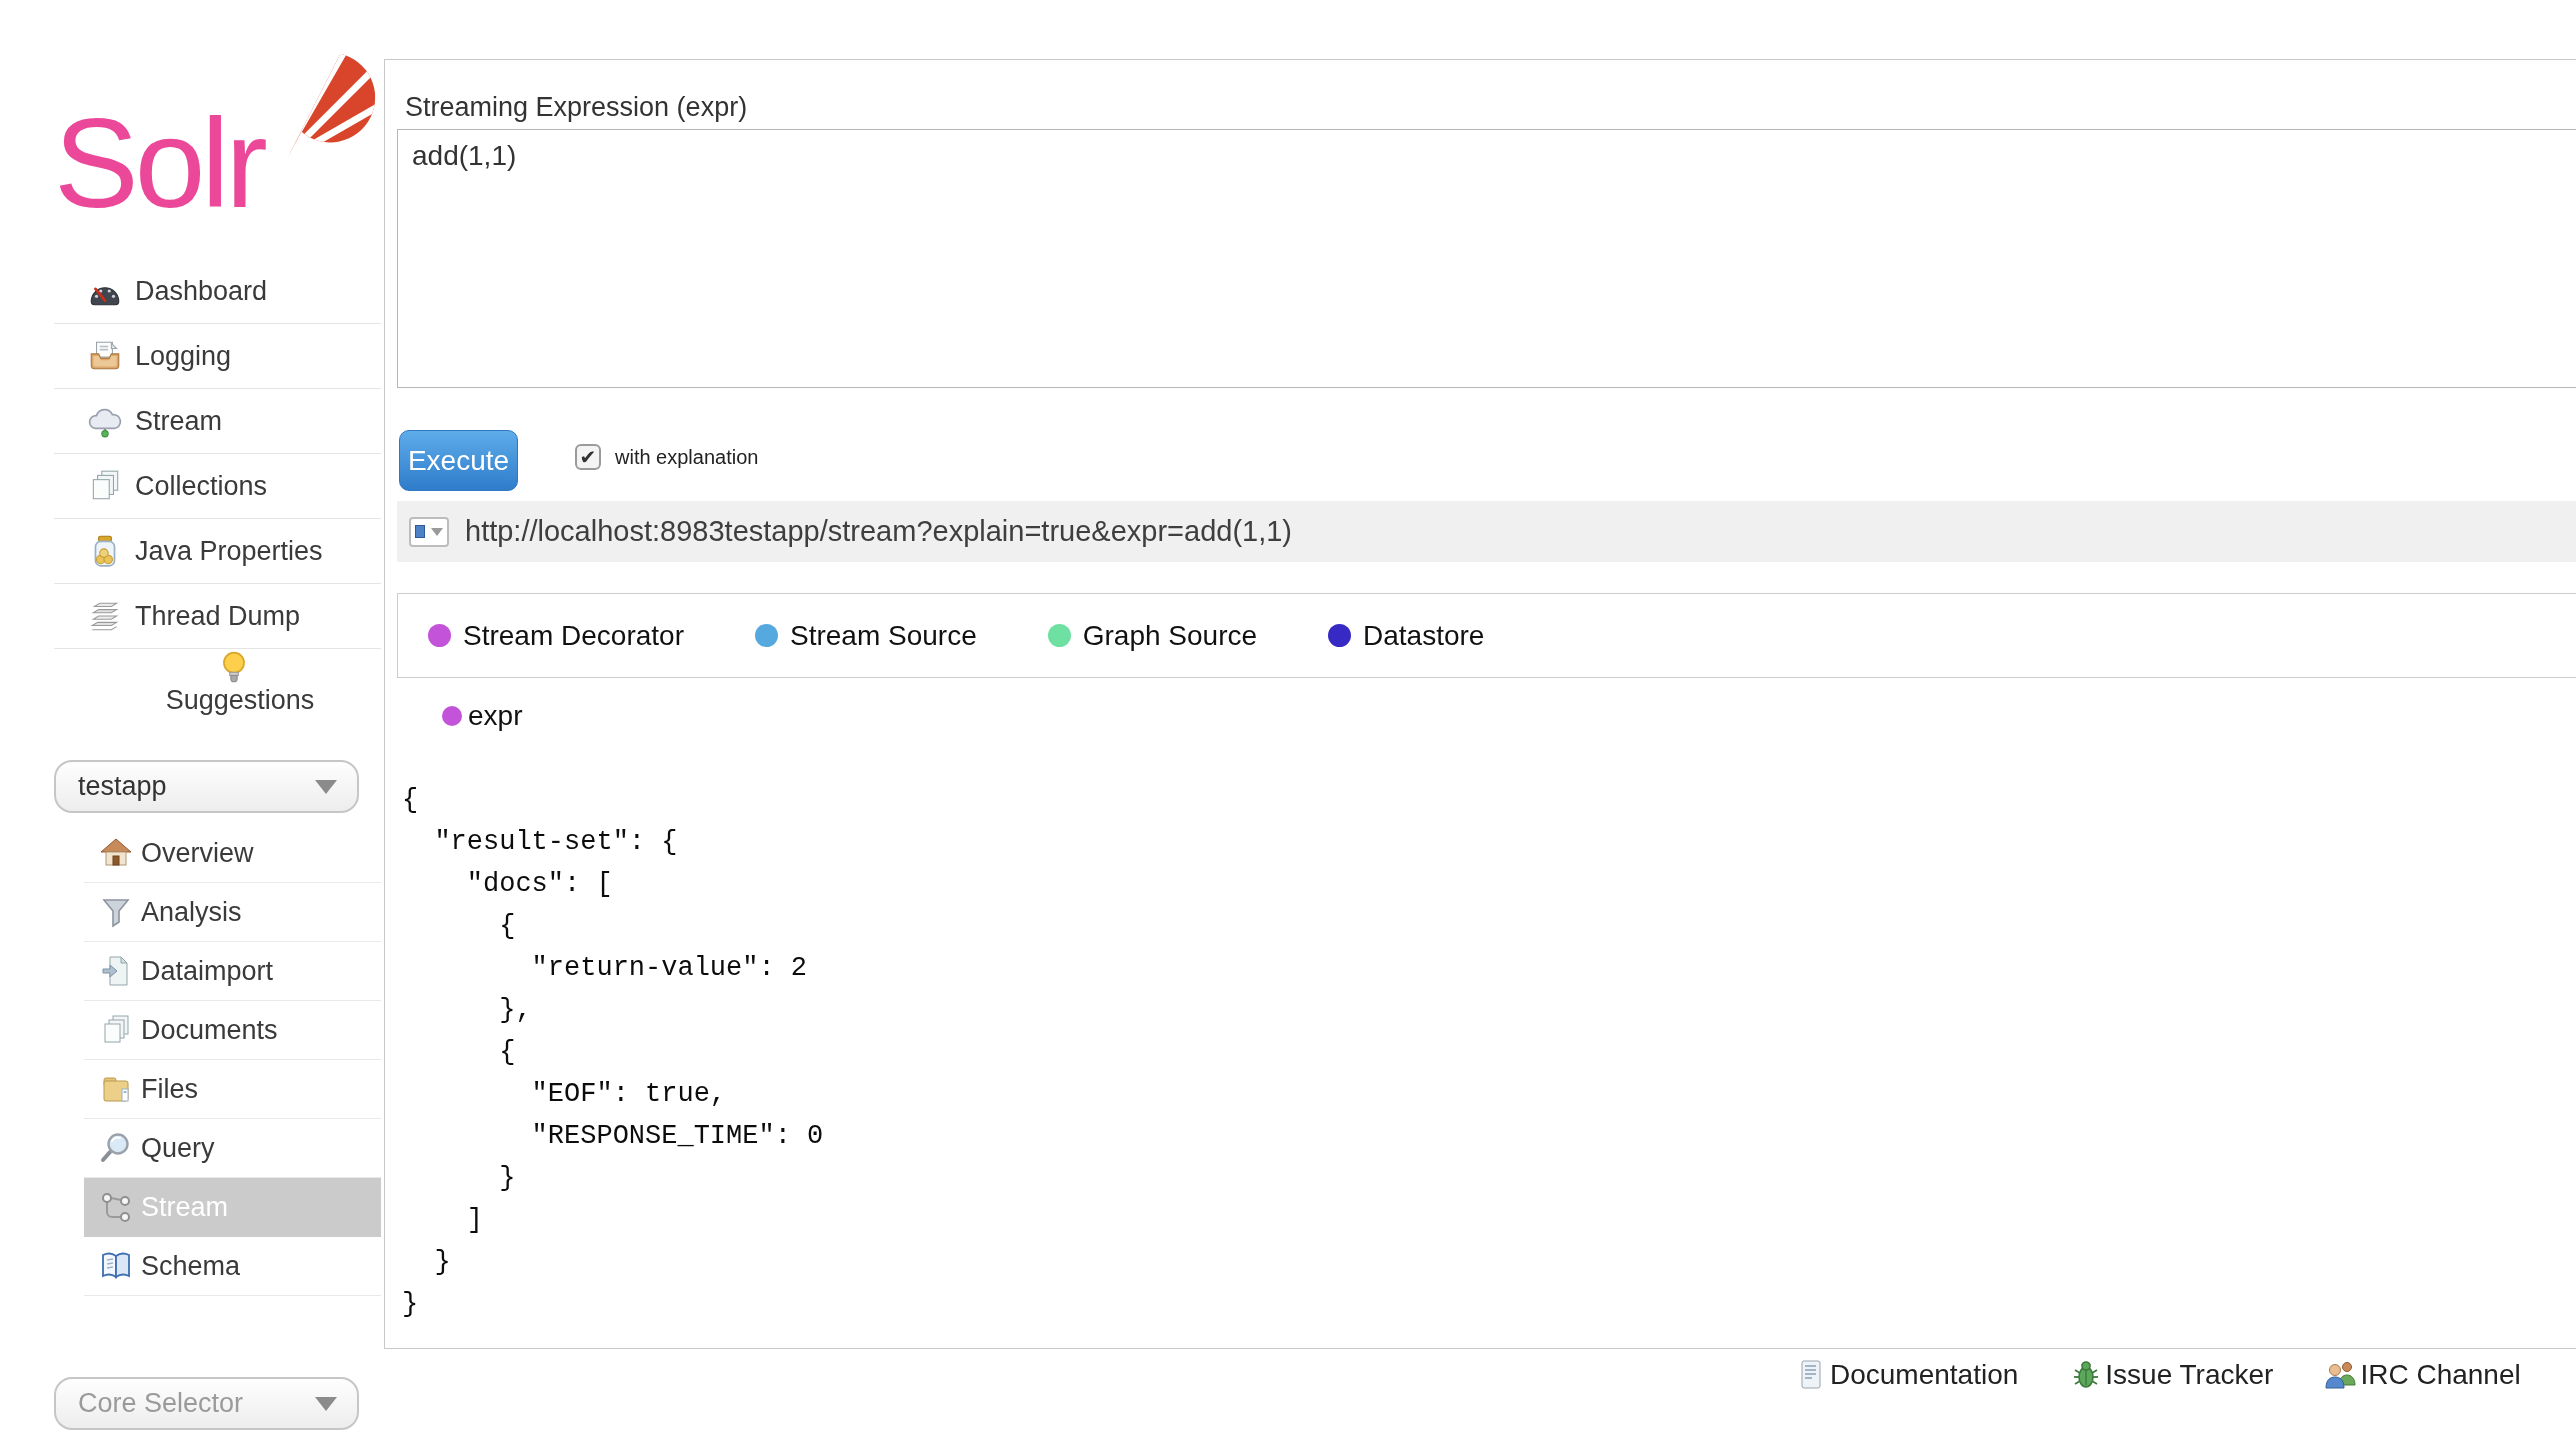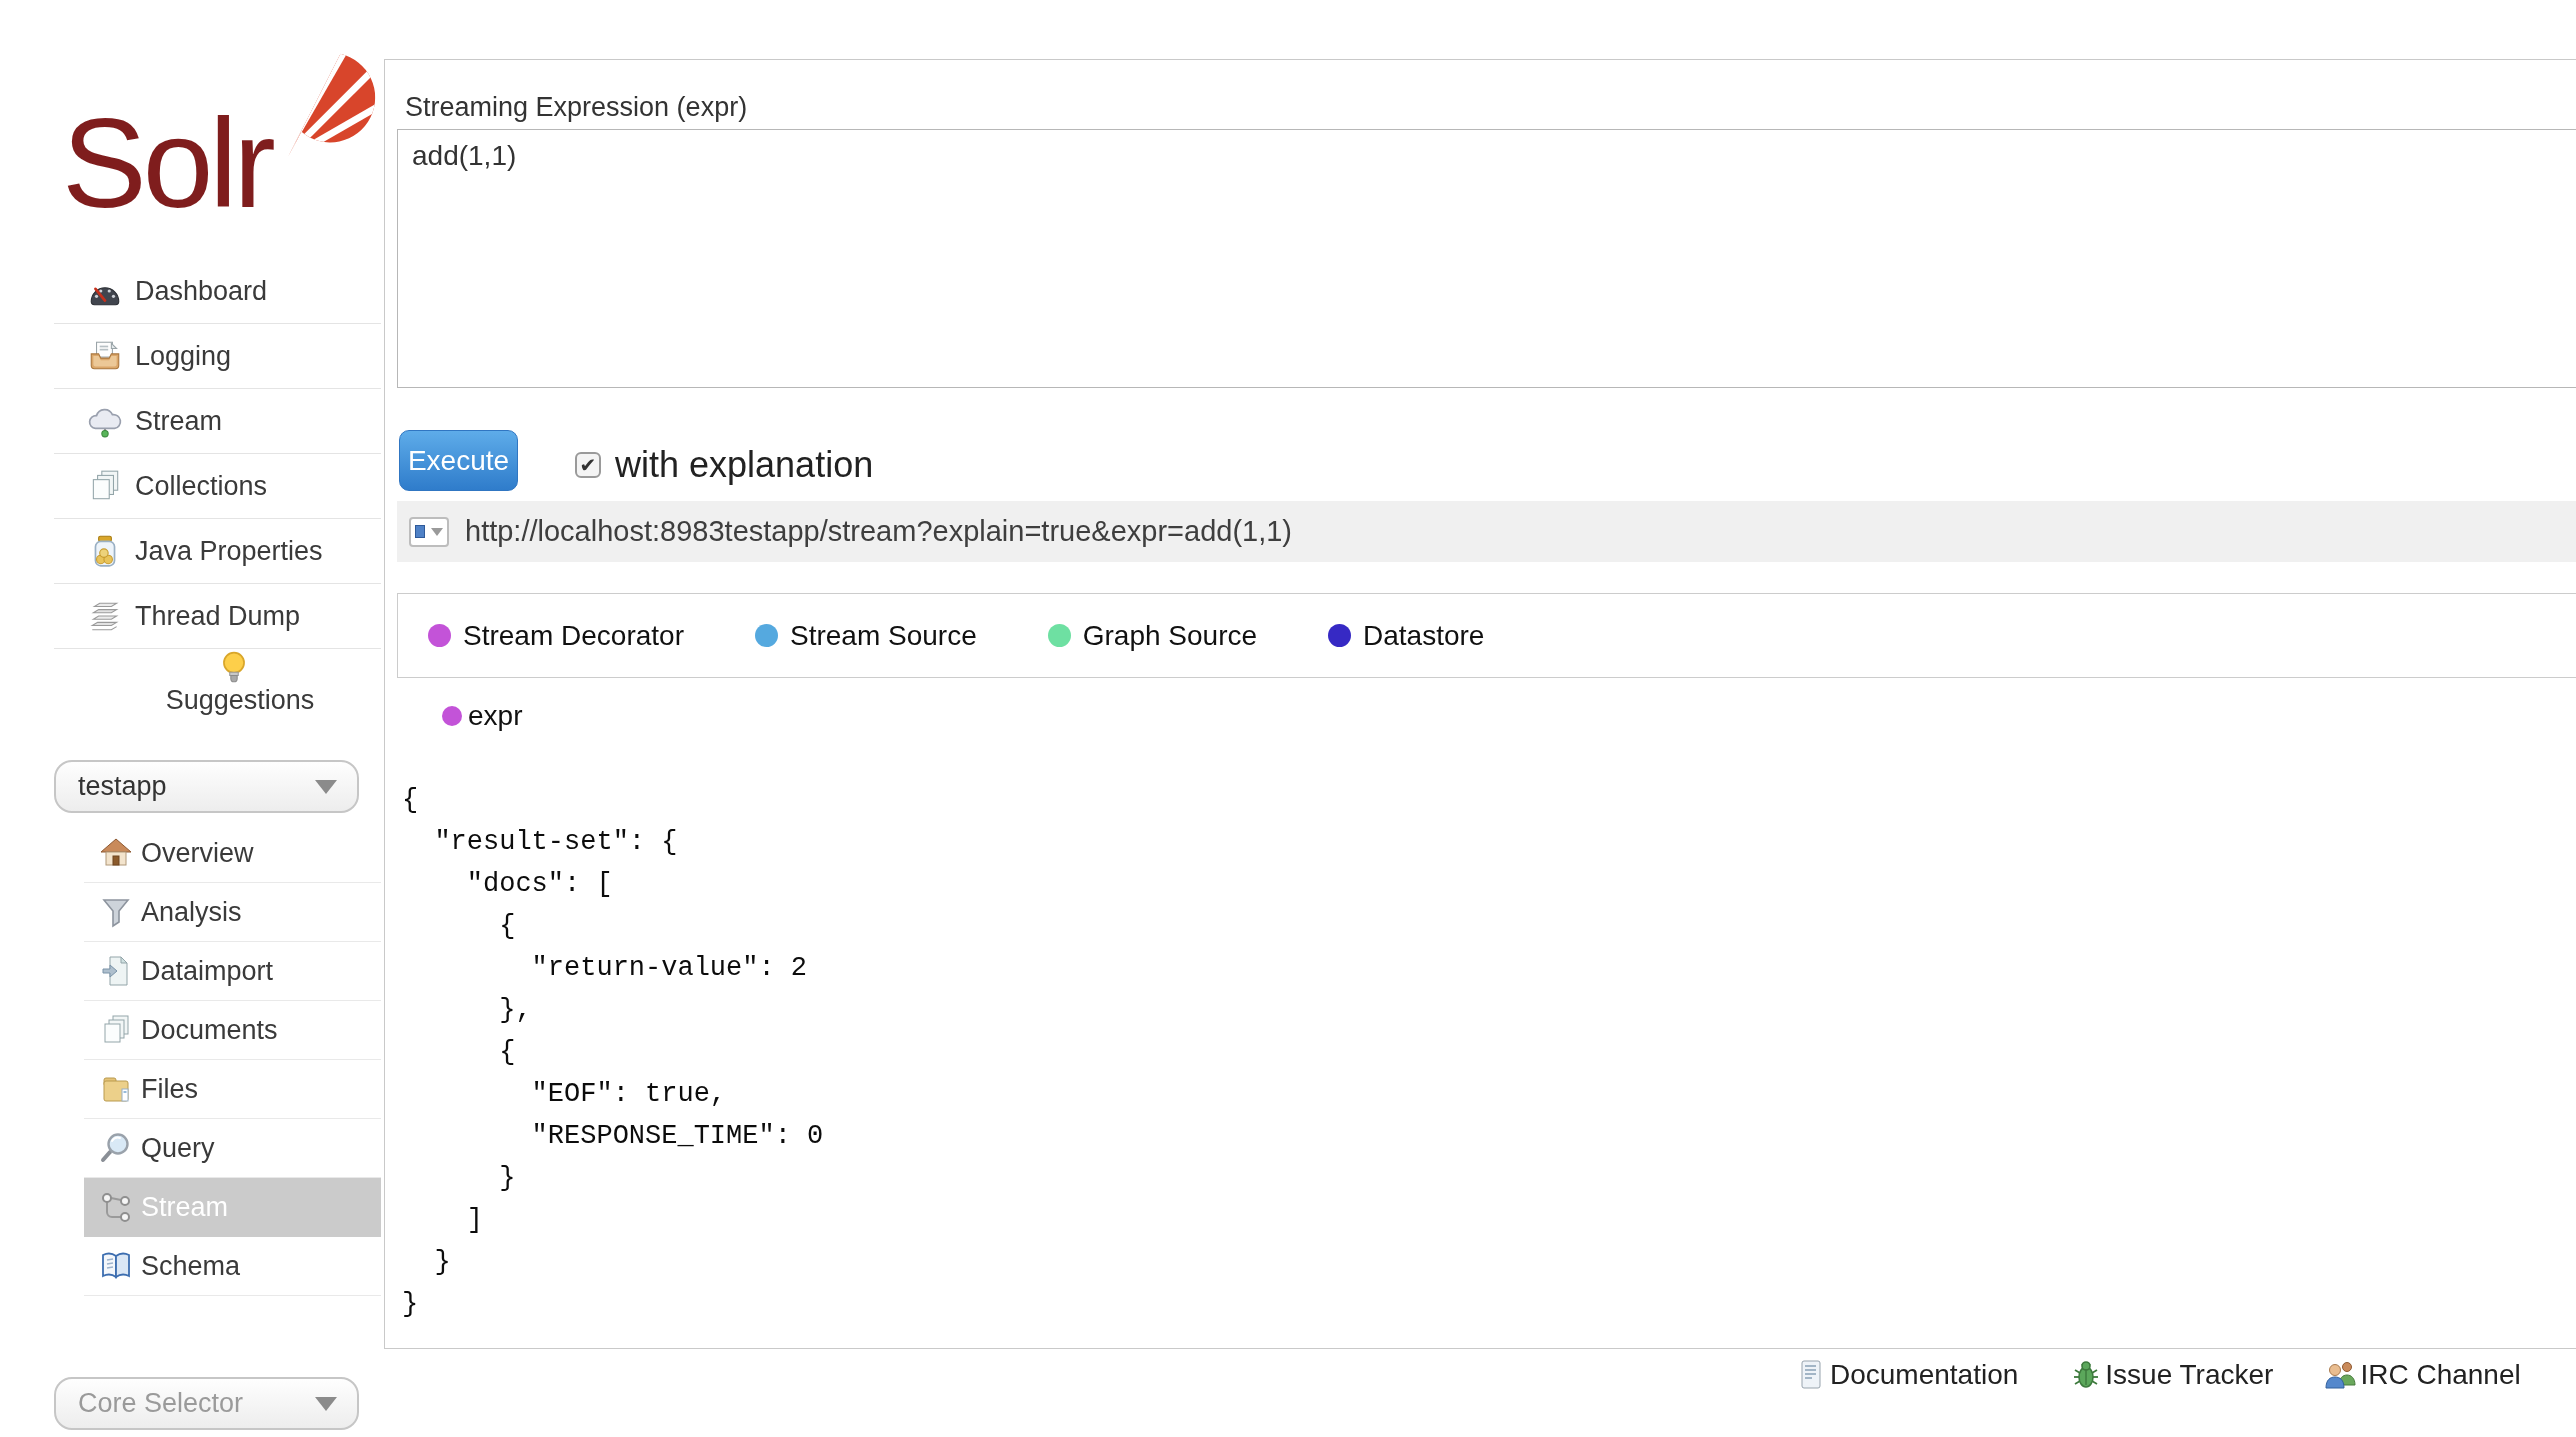--- a/index.html
+++ b/index.html
@@ -2,22 +2,22 @@
 <html><head>
 <meta charset="utf-8">
 <style>
   * { margin:0; padding:0; box-sizing:border-box; }
   html,body { width:2576px; height:1437px; overflow:hidden; background:#fff;
               font-family:"Liberation Sans", sans-serif; color:#333; }
   .abs { position:absolute; }
 
   
   #logo { left:54px; top:48px; width:327px; height:178px; }
-  #logo-text { position:absolute; left:8px; top:42px; font-size:127px; letter-spacing:-4px;
-               color:#7f1d1d; font-weight:400; }
+  #logo-text { position:absolute; left:0; top:42px; font-size:127px; letter-spacing:-4px;
+               color:#ec4899; font-weight:400; }
   #logo-burst { position:absolute; left:226px; top:0; }
 
   
   #main-menu { left:54px; top:259px; width:327px; }
   .menu-row { display:flex; align-items:center; height:65px; border-bottom:1px solid #e4e4e4;
               padding-left:33px; cursor:pointer; }
   .menu-row:last-child { border-bottom:none;flex-direction:column; }
   .menu-row .mi { width:36px; height:36px; flex:0 0 36px; }
   .menu-row span.lbl { margin-left:12px; font-size:27px; color:#3a3a3a; }
 
@@ -45,21 +45,21 @@
                 border:1px solid #b7b7b7; padding:10px 14px; font-size:28px;
                 font-family:"Liberation Sans", sans-serif; color:#333; resize:none; outline:none; }
   #execute-btn { left:14px; top:370px; width:119px; height:61px; border-radius:10px;
                  border:1px solid #3076c2; background:linear-gradient(#5eace9,#2f7ccb);
                  color:#fff; font-size:28px; font-family:"Liberation Sans", sans-serif;
                  cursor:pointer; }
   #explain-row { left:190px; top:384px; display:flex; align-items:center; gap:14px; }
   #explain-checkbox { width:26px; height:26px; border:2px solid #9a9a9a; border-radius:6px;
                       background:#f4f4f4; display:flex; align-items:center; justify-content:center;
                       font-size:20px; color:#333; cursor:pointer; }
-  #explain-label { font-size:36px; color:#222; }
+  #explain-label { font-size:20px; color:#222; }
 
   #url-bar { left:12px; top:441px; right:0; height:61px; background:#f0f0f0;
              display:flex; align-items:center; padding-left:12px; }
   #url-icon { width:40px; height:30px; border:2px solid #bdbdbd; border-radius:4px; background:#fff;
               display:flex; align-items:center; padding:0 4px; gap:6px; cursor:pointer; }
   #url-icon .sq { width:13px; height:13px; background:#4f81c6; border:1px solid #2f5a99; }
   #url-icon .dn { width:0; height:0; border-left:6px solid transparent;
                   border-right:6px solid transparent; border-top:8px solid #9a9a9a; }
   #url-text { margin-left:16px; font-size:29px; color:#3e3e3e; text-decoration:none; }
 

